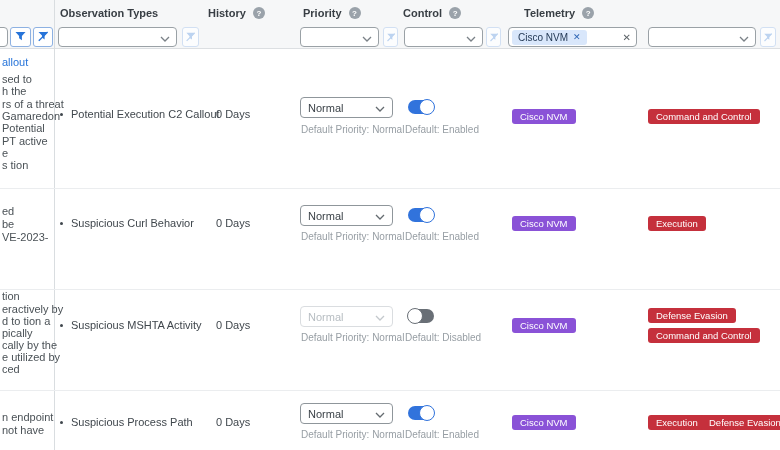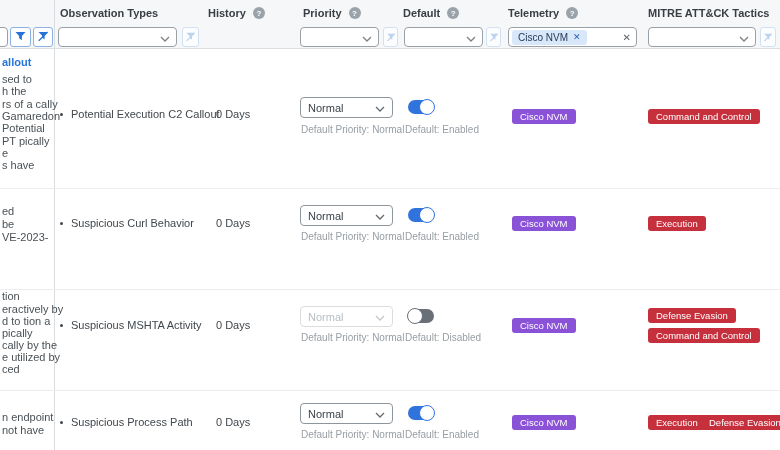--- a/index.html
+++ b/index.html
@@ -25,21 +25,21 @@
         box-sizing:border-box;display:flex;align-items:center;justify-content:space-between;padding:0 5px 0 3px;cursor:text;}
   .chip{background:#d9e7fb;border-radius:3px;display:inline-flex;align-items:center;gap:5px;
         padding:2px 6px;font-size:10px;color:#243a56;white-space:nowrap;}
   .chip-x{color:#2d65b4;font-size:9px;cursor:pointer;}
   .clear-x{color:#5c6368;font-size:10px;cursor:pointer;}
 
   .sep{position:absolute;left:0;width:780px;height:1px;background:#ebedef;}
 
   
   .frag{position:absolute;left:2px;font-size:11px;color:#4a5156;white-space:nowrap;line-height:12px;}
-  .frag.link{color:#2774d9;text-decoration:none;cursor:pointer;font-weight:bold;}
+  .frag.link{color:#2774d9;text-decoration:none;cursor:pointer;}
 
   
   .name{position:absolute;left:60px;display:flex;align-items:center;gap:8px;font-size:11px;color:#40474d;white-space:nowrap;}
   .dot{width:3px;height:3px;border-radius:50%;background:#40474d;flex:0 0 auto;}
   .hist{position:absolute;left:208px;font-size:11px;color:#40474d;padding-left:8px;}
   .rsel{position:absolute;left:300px;width:93px;height:21px;box-sizing:border-box;background:#fff;
         border:1px solid #8f969b;border-radius:4px;font-size:11px;color:#3b4248;
         display:flex;align-items:center;justify-content:space-between;padding:0 7px;cursor:pointer;}
   .rsel.disabled{border-color:#dadde0;color:#b7bdc2;cursor:default;}
   .hlp{position:absolute;font-size:10px;color:#979ea4;white-space:nowrap;}
@@ -69,29 +69,26 @@
   </div>
   <div class="col-head" style="left:208px">
     <span>History</span>
     <span class="help">?</span>
   </div>
   <div class="col-head" style="left:303px">
     <span>Priority</span>
     <span class="help">?</span>
   </div>
   <div class="col-head" style="left:403px">
-    <span>Default</span>
-    <span class="help">?</span>
-  </div>
-  <div class="col-head" style="left:508px">
+    <span>Control</span>
+    <span class="help">?</span>
+  </div>
+  <div class="col-head" style="left:524px">
     <span>Telemetry</span>
     <span class="help">?</span>
-  </div>
-  <div class="col-head" style="left:648px">
-    <span>MITRE ATT&amp;CK Tactics</span>
   </div>
 
   
   <div class="fsel" style="left:-9px;width:17px"></div>
 
   <button class="fbtn" style="left:10px;width:21px">
     <span><svg width="11" height="11" viewBox="0 0 11 11">
           <path d="M0.5 1h10L6.9 5v4.2L4.1 7.3V5z" fill="#2774d9"></path>
         </svg></span>
   </button>
@@ -161,26 +158,26 @@
   
   <div class="sep" style="top:188px"></div>
   <div class="sep" style="top:289px"></div>
   <div class="sep" style="top:390px"></div>
 
   
   <div style="display:contents">
     <a class="frag link" style="top:56px">allout</a>
     <span class="frag" style="top:73px">sed to</span>
     <span class="frag" style="top:85px">h the</span>
-    <span class="frag" style="top:98px">rs of a cally</span>
+    <span class="frag" style="top:98px">rs of a threat</span>
     <span class="frag" style="top:110px">Gamaredon</span>
     <span class="frag" style="top:122px">Potential</span>
-    <span class="frag" style="top:135px">PT pically</span>
+    <span class="frag" style="top:135px">PT active</span>
     <span class="frag" style="top:147px">e</span>
-    <span class="frag" style="top:159px">s have</span>
+    <span class="frag" style="top:159px">s tion</span>
 
     <div class="name" style="top:108px">
       <span class="dot"></span>
       <span>Potential Execution C2 Callout</span>
     </div>
     <div class="hist" style="top:108px">0 Days</div>
     <div class="rsel" style="top:97px">
       <span>Normal</span>
       <span><svg width="10" height="6" viewBox="0 0 10 6">
             <path d="M1 1l4 4 4-4" fill="none" stroke="#646b70" stroke-width="1.3"></path>

